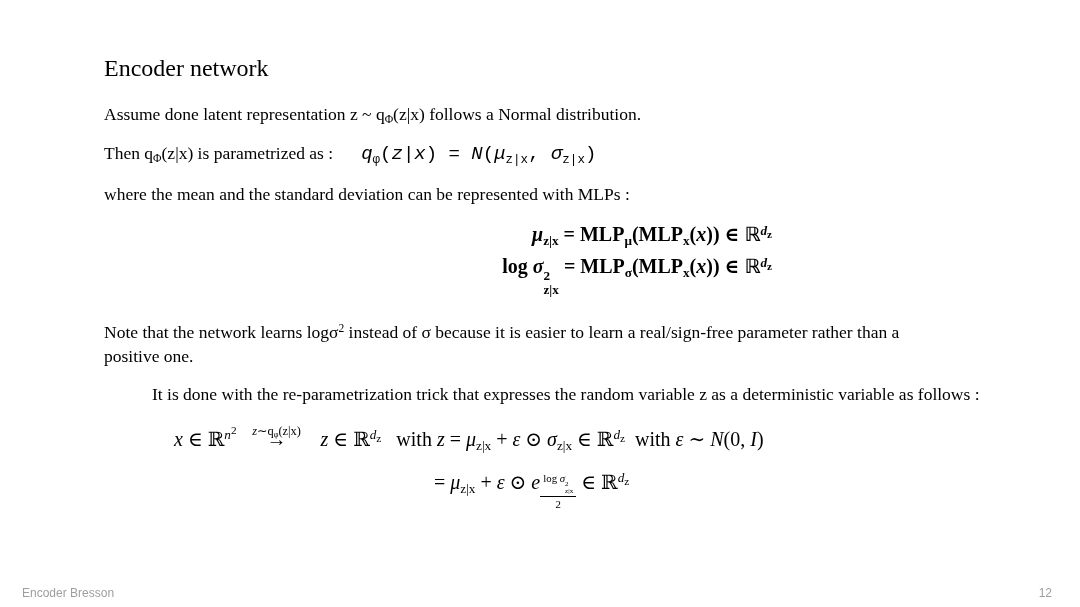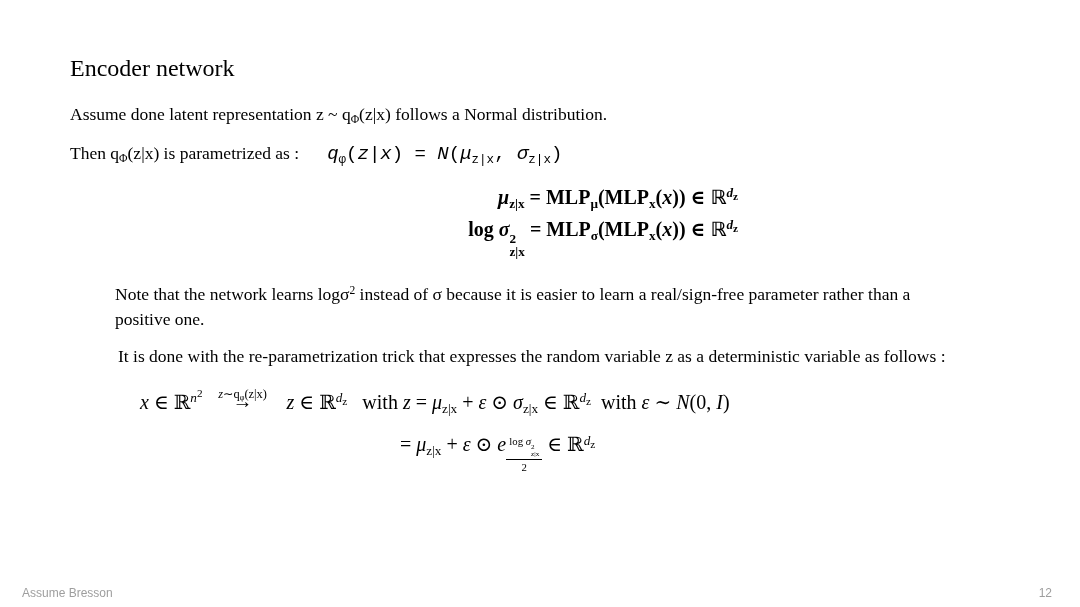--- a/index.html
+++ b/index.html
@@ -2,24 +2,24 @@
 <html><head>
 <meta charset="utf-8">
 <style>
   html,body { margin:0; padding:0; background:#ffffff; }
   body { width:1080px; height:607px; overflow:hidden; }
   .slide {
     position:relative; width:1080px; height:607px; background:#ffffff;
     font-family:"Liberation Serif","DejaVu Serif","DejaVu Sans",serif;
     color:#000000;
   }
-  .content { padding:55px 70px 0 70px; }
+  .content { padding:55px 70px 0 104px; }
   .title { font-size:24px; font-weight:normal; margin:0 0 20px 0; }
   .para { font-size:17.5px; line-height:1.4; margin:0 0 13px 0; }
-  .indent { margin-left:45px; max-width:815px; }
+  .indent { max-width:815px; }
   .w-trick { max-width:855px;margin-left:48px; }
   .inline-eq { margin-left:28px; font-size:19px; white-space:pre;font-family:Liberation Mono, monospace; }
   .eq-block { width:668px; text-align:right; font-size:20px; margin:2px 0 24px 0;font-weight:bold; }
   .eq-line { line-height:1.5; white-space:pre; }
   .eq-sample { font-size:20px; margin:16px 0 0 70px; white-space:pre; line-height:1.5; }
   .eq-exp { font-size:20px; margin:14px 0 8px 330px; white-space:pre; }
   .footer {
     position:absolute; left:22px; right:28px; bottom:7px;
     display:flex; justify-content:space-between;
     font-family:"Liberation Sans","DejaVu Sans",sans-serif;
@@ -48,33 +48,34 @@
 <body>
 
 <div class="slide">
   <div class="content">
     <h1 class="title">Encoder network</h1>
 
     <p class="para"><span class="tk-t">Assume done latent representation z ~ q</span><span class="tk-sub">Φ</span><span class="tk-t">(z|x) follows a Normal distribution.</span></p>
 
     <p class="para"><span><span class="tk-t">Then q</span><span class="tk-sub">Φ</span><span class="tk-t">(z|x) is parametrized as :</span></span><span class="inline-eq"><span class="tk-i">q</span><span class="tk-sub">φ</span><span class="tk-t">(</span><span class="tk-i">z</span><span class="tk-t">|</span><span class="tk-i">x</span><span class="tk-t">) = </span><span class="tk-cal">N</span><span class="tk-t">(</span><span class="tk-i">μ</span><span class="tk-sub">z|x</span><span class="tk-t">, </span><span class="tk-i">σ</span><span class="tk-sub">z|x</span><span class="tk-t">)</span></span></p>
 
+    <p class="para">where the mean and the standard deviation can be represented with MLPs :</p>
 
     <div class="eq-block">
       <div class="eq-line"><span class="tk-i">μ</span><span class="tk-sub">z|x</span><span class="tk-t"> = MLP</span><span class="tk-sub">μ</span><span class="tk-t">(MLP</span><span class="tk-sub">x</span><span class="tk-t">(</span><span class="tk-i">x</span><span class="tk-t">)) ∈ ℝ</span><span class="tk-sup"><span class="tk-i">d</span><span class="tk-sub">z</span></span></div>
       <div class="eq-line"><span class="tk-t">log </span><span class="tk-i">σ</span><span class="tk-stack"><span class="stk-t">2</span><span class="stk-b">z|x</span></span><span class="tk-t"> = MLP</span><span class="tk-sub">σ</span><span class="tk-t">(MLP</span><span class="tk-sub">x</span><span class="tk-t">(</span><span class="tk-i">x</span><span class="tk-t">)) ∈ ℝ</span><span class="tk-sup"><span class="tk-i">d</span><span class="tk-sub">z</span></span></div>
     </div>
 
     <p class="para indent"><span class="tk-t">Note that the network learns logσ</span><span class="tk-sup">2</span><span class="tk-t"> instead of σ because it is easier to learn a real/sign-free parameter rather than a positive one.</span></p>
 
 
 
     <p class="para w-trick">It is done with the re-parametrization trick that expresses the random variable z as a deterministic variable as follows :</p>
 
     <div class="eq-sample"><span class="tk-i">x</span><span class="tk-t"> ∈ ℝ</span><span class="tk-sup"><span class="tk-i">n</span><span class="tk-sup">2</span></span><span class="tk-over"><span class="over-t"><span class="tk-i">z</span><span class="tk-t">∼q</span><span class="tk-sub">φ</span><span class="tk-t">(z|x)</span></span><span class="over-b"><span class="tk-t">→</span></span></span><span class="tk-i">z</span><span class="tk-t"> ∈ ℝ</span><span class="tk-sup"><span class="tk-i">d</span><span class="tk-sub">z</span></span><span class="tk-t">   with </span><span class="tk-i">z</span><span class="tk-t"> = </span><span class="tk-i">μ</span><span class="tk-sub">z|x</span><span class="tk-t"> + </span><span class="tk-i">ε</span><span class="tk-t"> ⊙ </span><span class="tk-i">σ</span><span class="tk-sub">z|x</span><span class="tk-t"> ∈ ℝ</span><span class="tk-sup"><span class="tk-i">d</span><span class="tk-sub">z</span></span><span class="tk-t">  with </span><span class="tk-i">ε</span><span class="tk-t"> ∼ </span><span class="tk-cal">N</span><span class="tk-t">(0, </span><span class="tk-i">I</span><span class="tk-t">)</span></div>
     <div class="eq-exp"><span class="tk-t">= </span><span class="tk-i">μ</span><span class="tk-sub">z|x</span><span class="tk-t"> + </span><span class="tk-i">ε</span><span class="tk-t"> ⊙ </span><span class="tk-i">e</span><span class="tk-supfrac"><span class="frac-n"><span class="tk-t">log </span><span class="tk-i">σ</span><span class="tk-stack"><span class="stk-t">2</span><span class="stk-b">z|x</span></span></span><span class="frac-d"><span class="tk-t">2</span></span></span><span class="tk-t"> ∈ ℝ</span><span class="tk-sup"><span class="tk-i">d</span><span class="tk-sub">z</span></span></div>
   </div>
 
   <div class="footer">
-    <span>Assume Bresson</span>
+    <span>Encoder Bresson</span>
     <span>12</span>
   </div>
 </div>
 
 </body></html>

